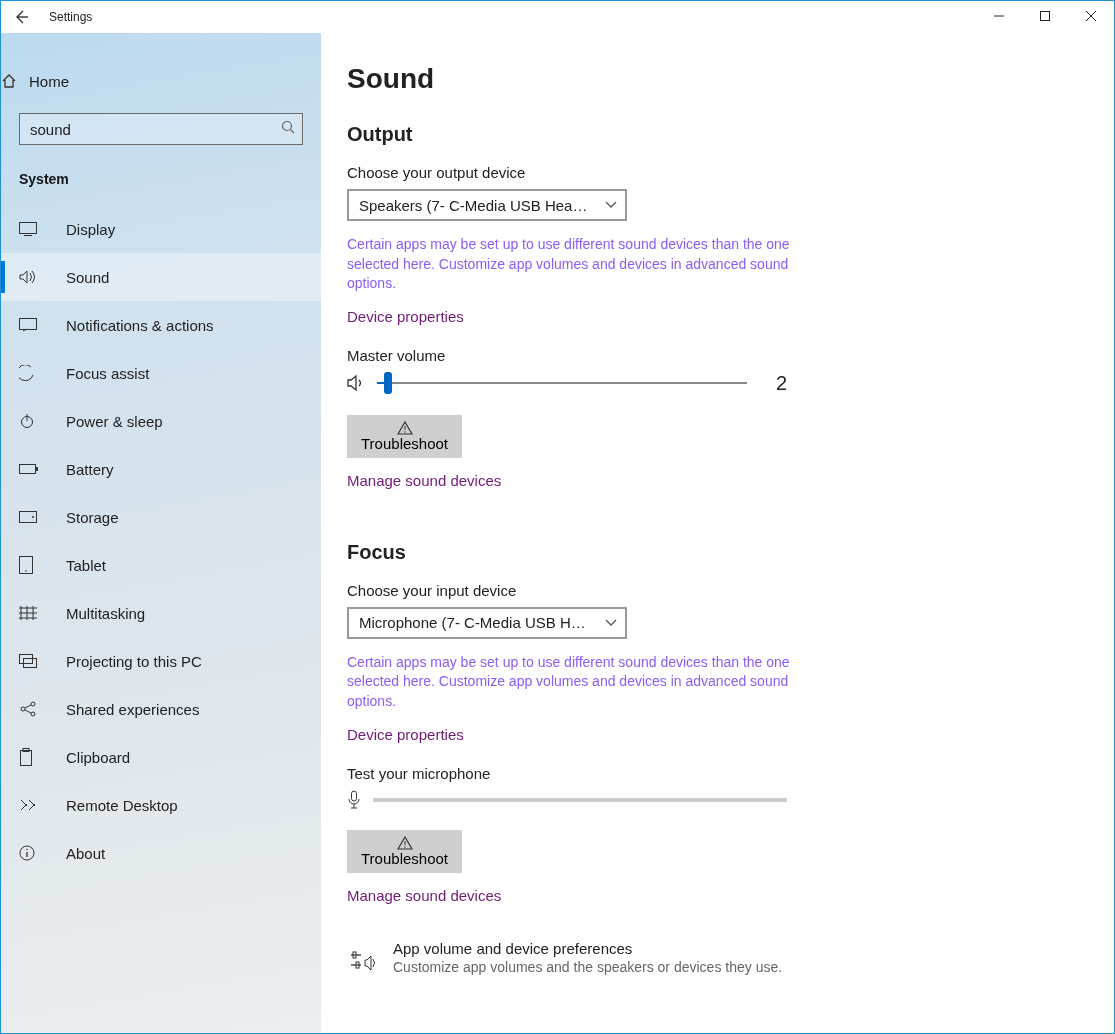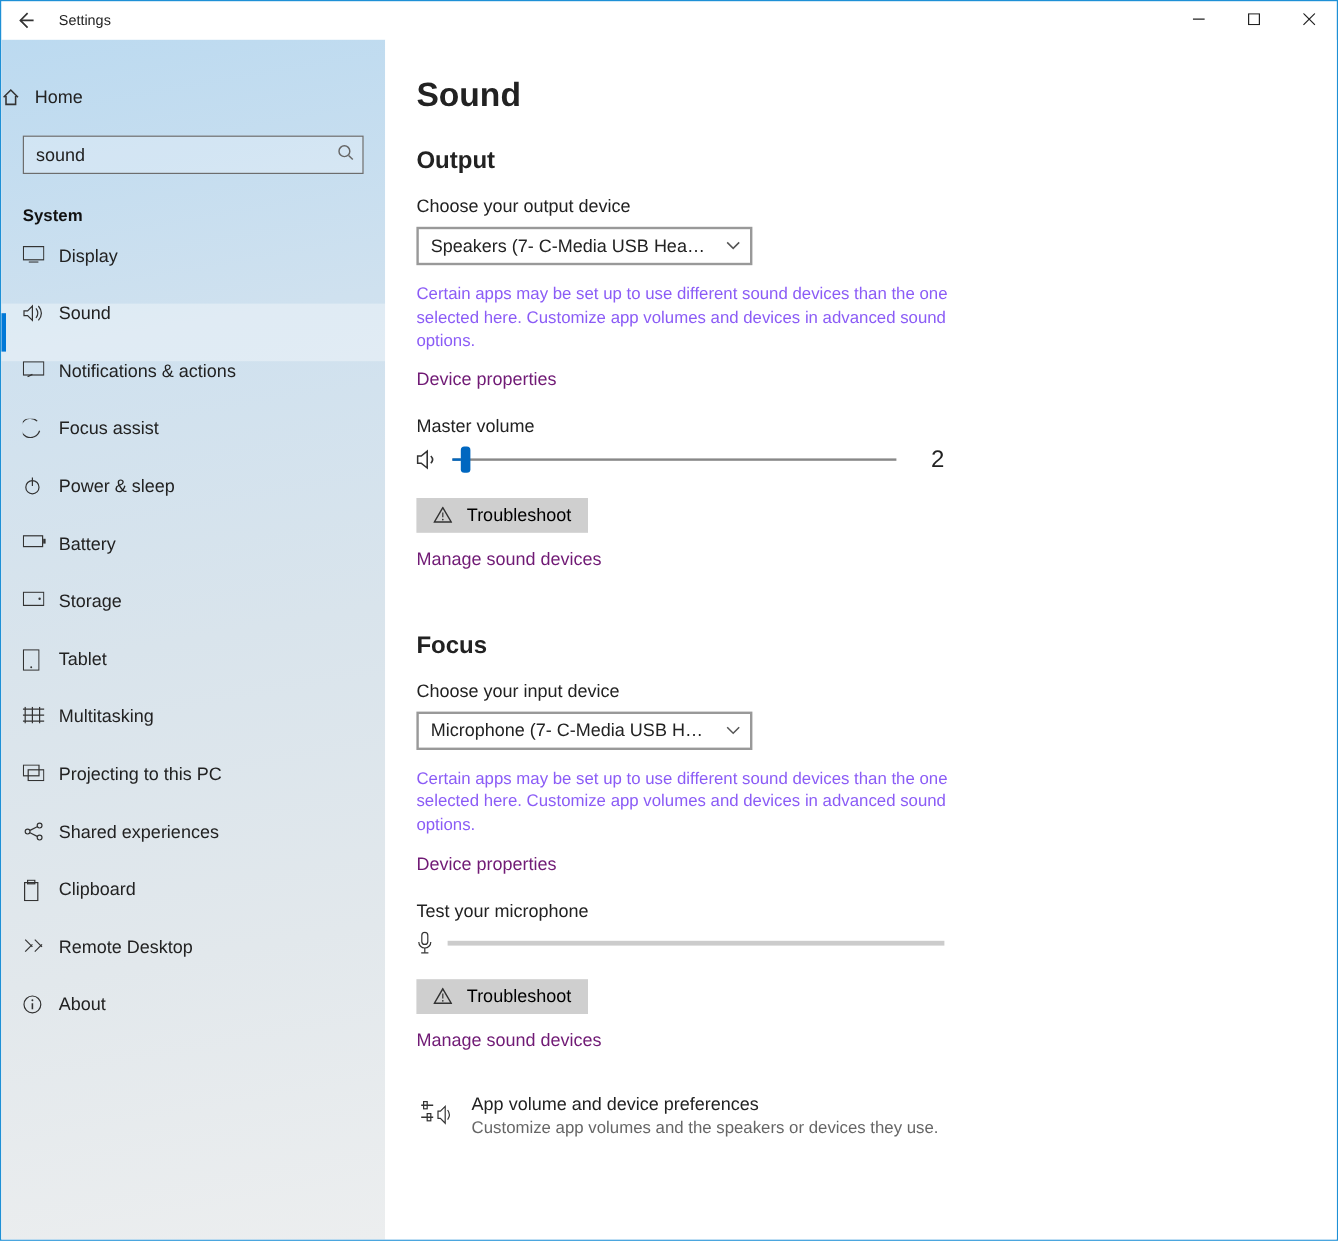--- a/index.html
+++ b/index.html
@@ -80,26 +80,27 @@
     color: #222;
   }
   .search-icon { position: absolute; right: 8px; top: 7px; color: #555; }
   .cat-header {
     font-size: 14px;
     font-weight: 600;
     padding: 18px 0 18px 18px;
     color: #111;
   }
   .nav-item {
-    display: flex; align-items: flex-start;
+    display: flex; align-items: center;
     height: 48px;
     padding-left: 18px;
     color: #222;
     position: relative;
     cursor: default;
+    gap: 17px;
   }
   .nav-item .icon { width: 30px; display:flex; align-items:center; justify-content:flex-start; }
   .nav-item .label { font-size: 15px; }
   .nav-item.active::before {
     content: "";
     position: absolute;
     left: 0; top: 8px; bottom: 8px;
     width: 4px;
     background: #0078d7;
   }
@@ -139,28 +140,29 @@
   .slider-track {
     flex: 1; height: 2px; background: #888; position: relative;
   }
   .slider-track .fill { position:absolute; left:0; top:0; bottom:0; background:#0067c0; }
   .slider-thumb {
     position: absolute; top: -10px;
     width: 8px; height: 22px; background: #0067c0; border-radius: 3px;
   }
   .vol-value { width: 30px; text-align: right; font-size: 20px; }
   .btn {
-    display: inline-flex; align-items: center; gap: 12px;
+    display: inline-flex; align-items: center; gap: 0;
     background: #cfcfcf; border: none;
     padding: 6px 14px; font-size: 15px;
     margin-bottom: 14px;
+    flex-direction: column;
   }
   .mic-row { display:flex; align-items:center; gap:12px; margin-bottom: 20px; width: 440px;}
   .mic-bar { flex:1; height:4px; background:#ccc; }
-  .adv-row { display:flex; align-items:center; gap:16px; margin-top: 14px;}
+  .adv-row { display:flex; align-items:flex-end; gap:16px; margin-top: 14px;}
   .adv-row .subtitle { color:#666; font-size: 14px; margin-top: 2px;}
   svg { display:block; }
 </style>
 </head>
 <body>
 
 <div class="titlebar">
   <div class="back">
     <svg width="16" height="16" viewBox="0 0 16 16">
         <path d="M10 2 L4 8 L10 14" fill="none" stroke="#333" stroke-width="1.4"></path>

